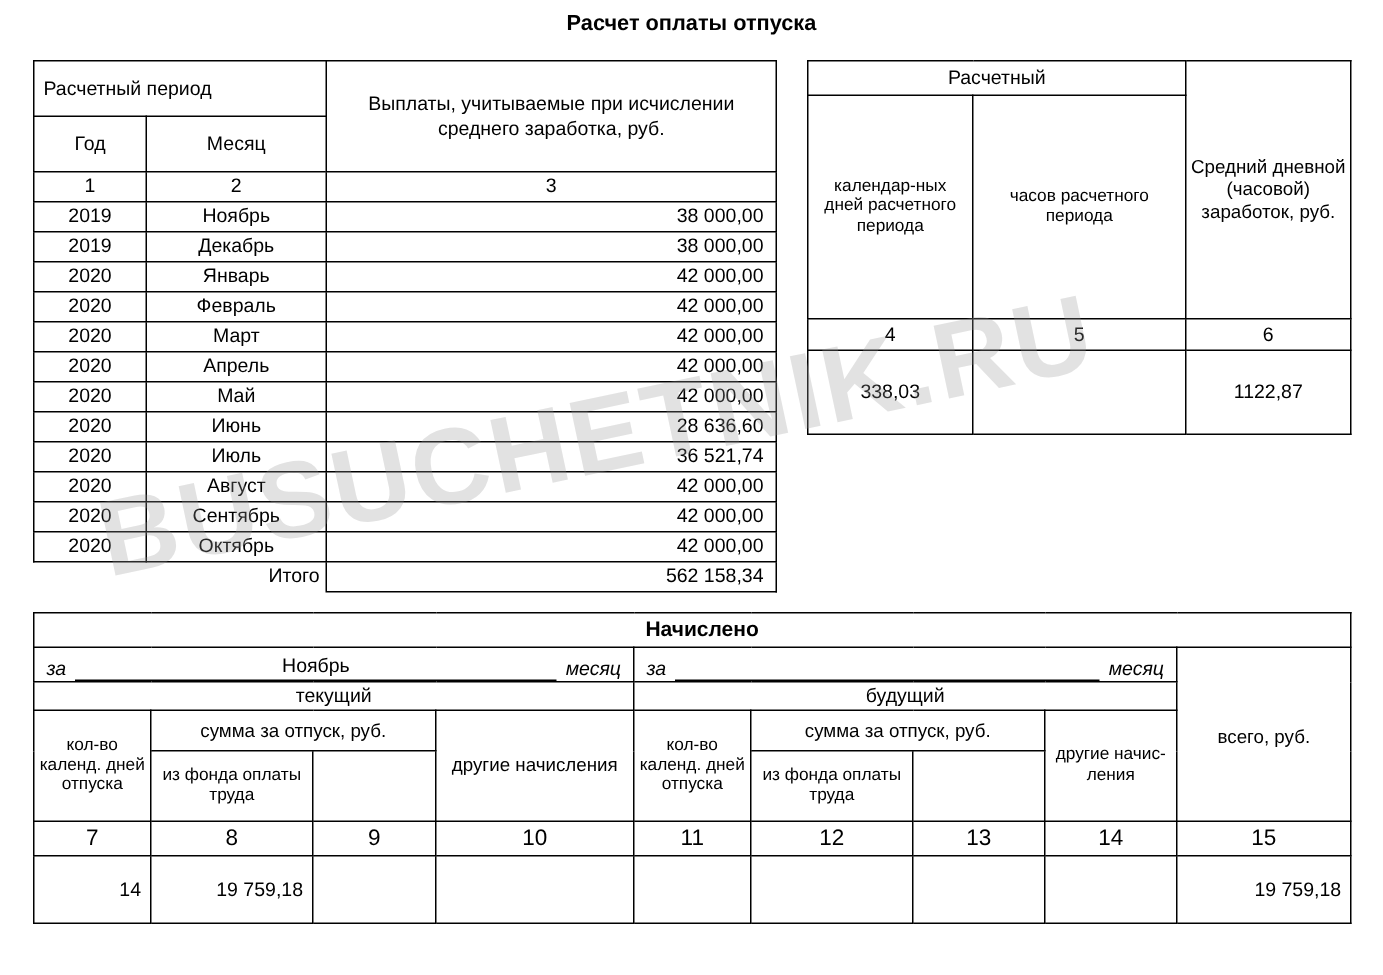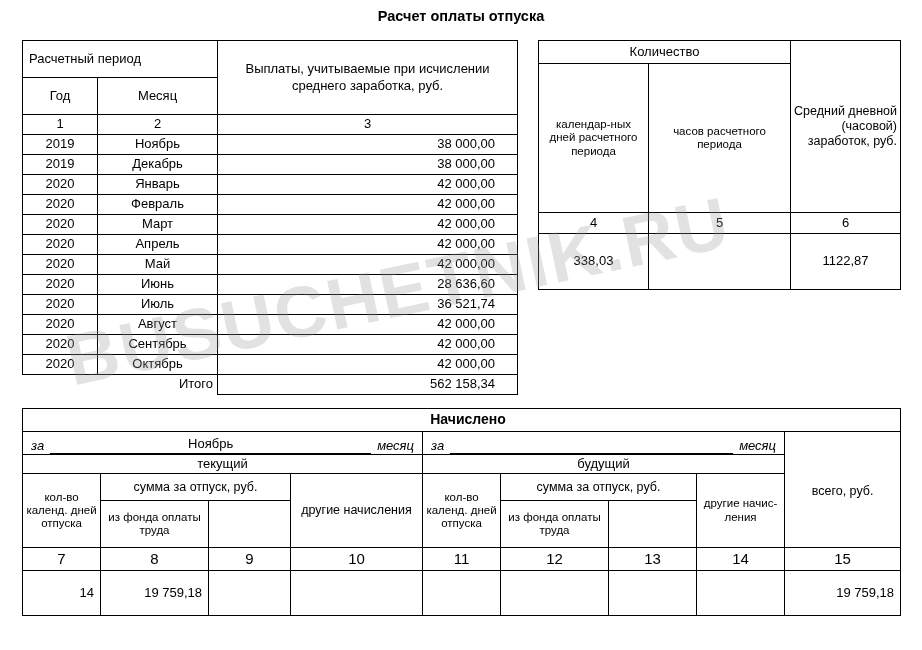--- a/index.html
+++ b/index.html
@@ -61,21 +61,21 @@
 
   
   #left-table {
     position: absolute;
     left: 22px;
     top: 40px;
     width: 495px;
   }
   #left-table td { height: 19px; }
   #left-table .hdr-tall { height: 36px; }
-  #left-table .amount { text-align: right; padding-right: 22px; }
+  #left-table .amount { text-align: right; padding-right: 8px; }
   #left-table .hdr-big {
     font-size: 13px;
     line-height: 1.25;
   }
   #left-table .itogo-label {
     text-align: right;
     padding-right: 4px;
   }
 
   
@@ -228,22 +228,22 @@
   </table>
 
   <table id="right-table">
     <colgroup>
       <col style="width:110px">
       <col style="width:142px">
       <col style="width:110px">
     </colgroup>
     <tbody>
       <tr>
-        <td colspan="2" style="height:22px;">Количество</td>
-        <td rowspan="2" class="mid" style="height:170px;text-align:right;">Средний дневной (часовой) заработок, руб.</td>
+        <td colspan="2" style="height:22px;">Расчетный</td>
+        <td rowspan="2" class="mid" style="height:170px;">Средний дневной (часовой) заработок, руб.</td>
       </tr>
       <tr>
         <td class="small" style="height:148px;">календар-ных дней расчетного периода</td>
         <td class="small">часов расчетного периода</td>
       </tr>
       <tr>
         <td style="height:20px;">4</td>
         <td>5</td>
         <td>6</td>
       </tr>

